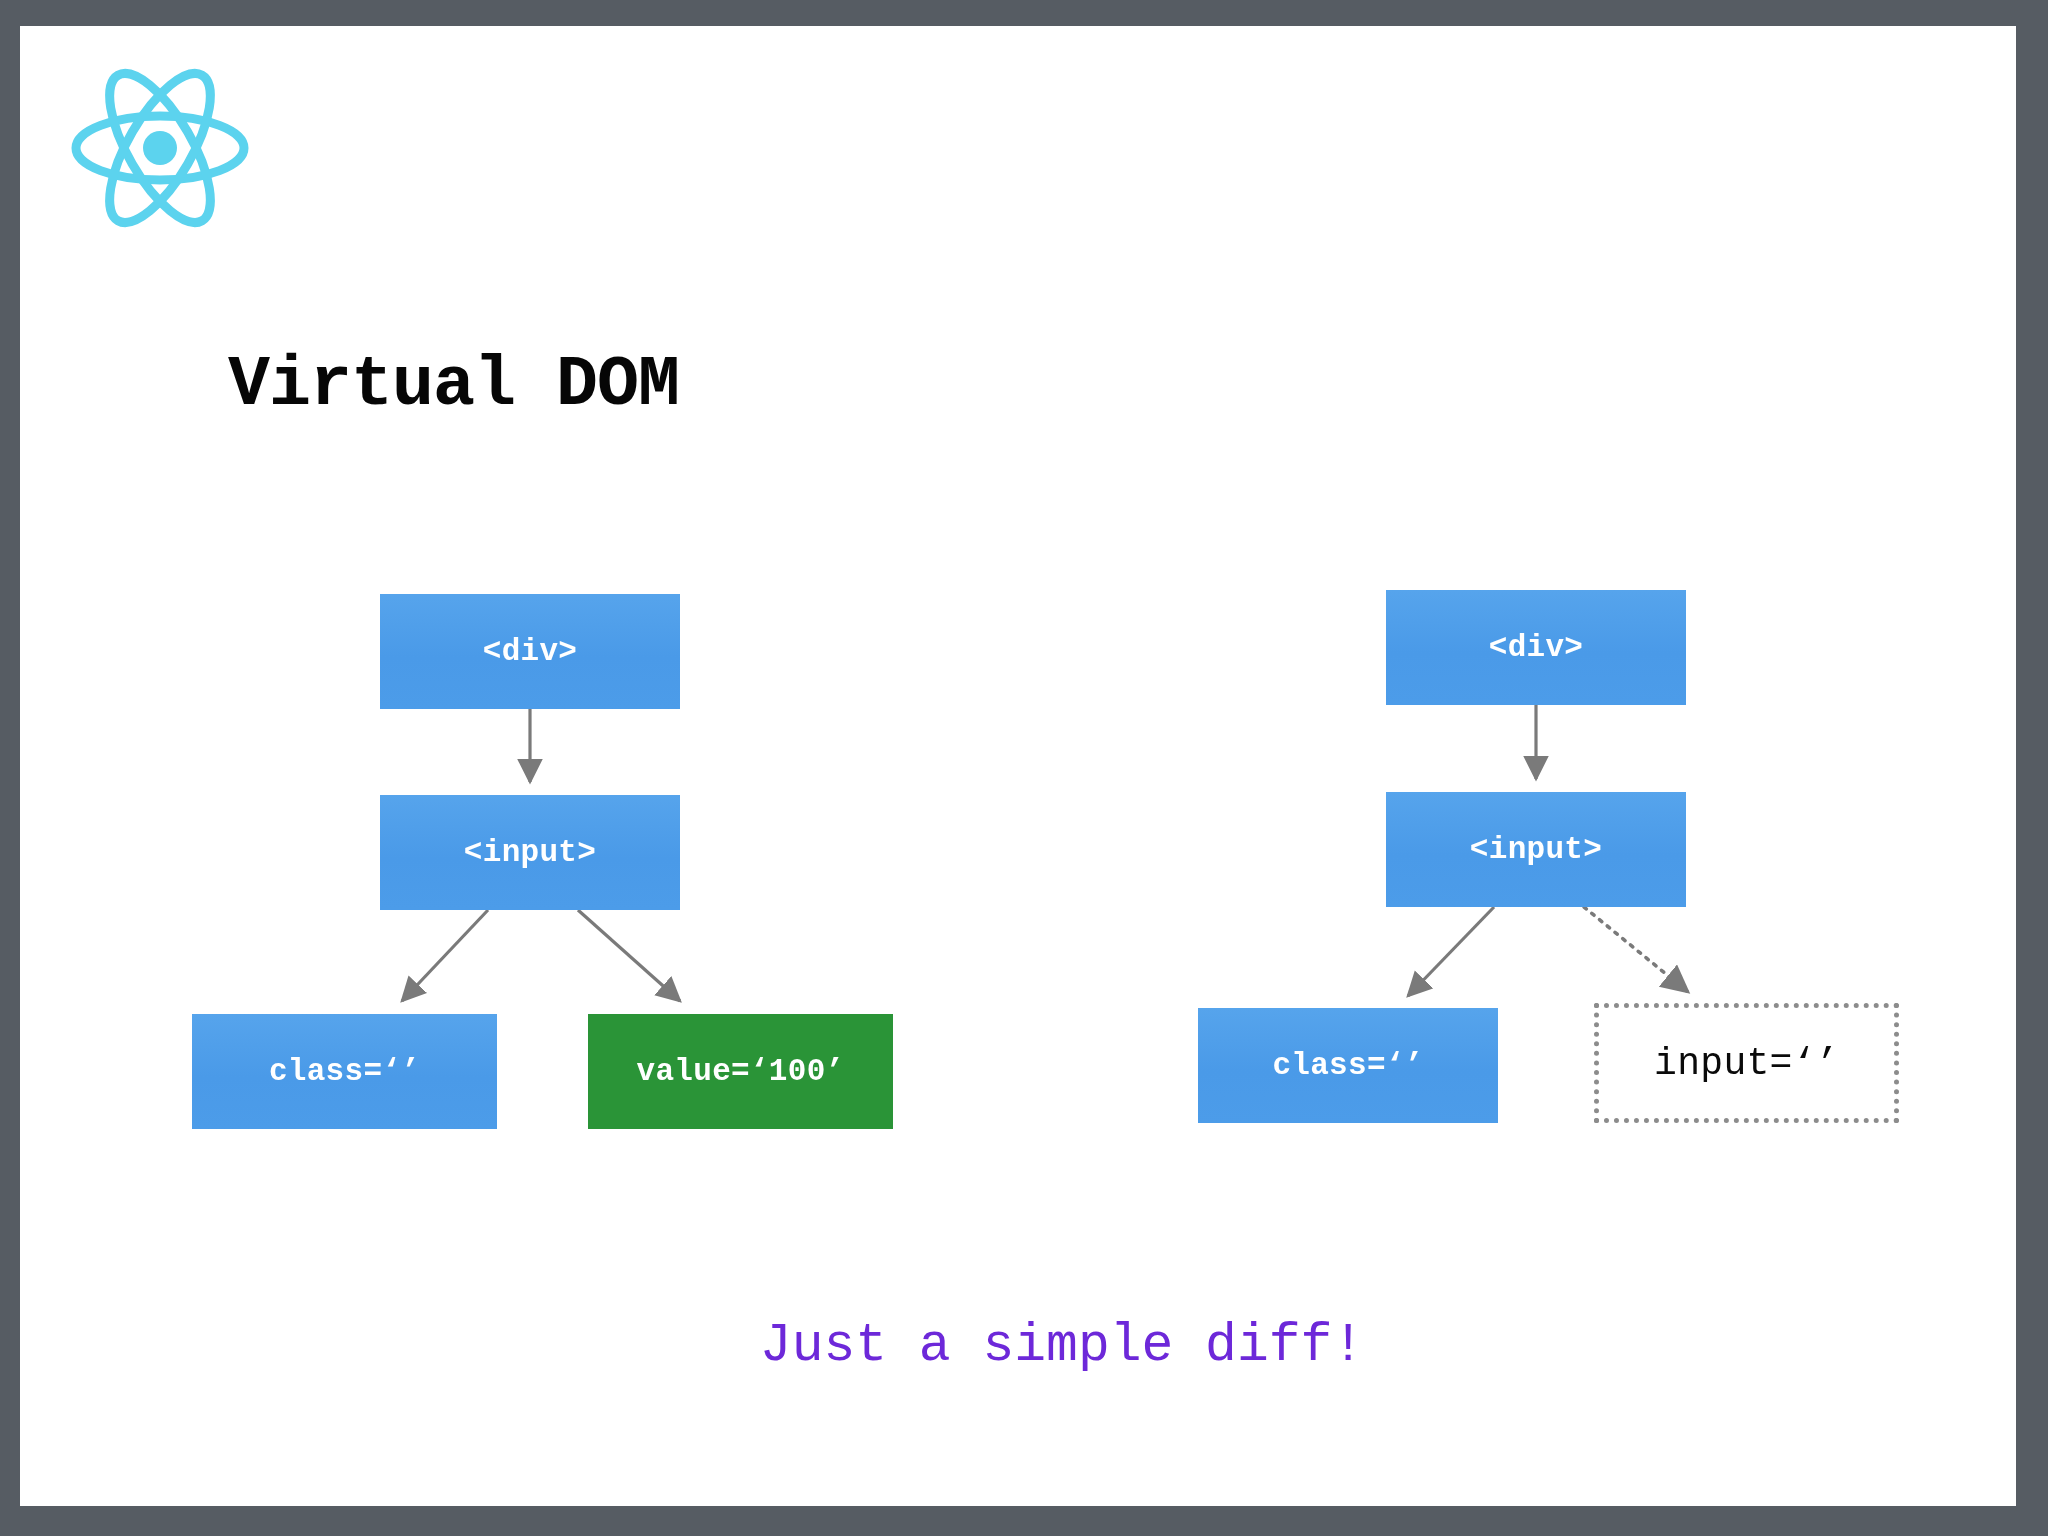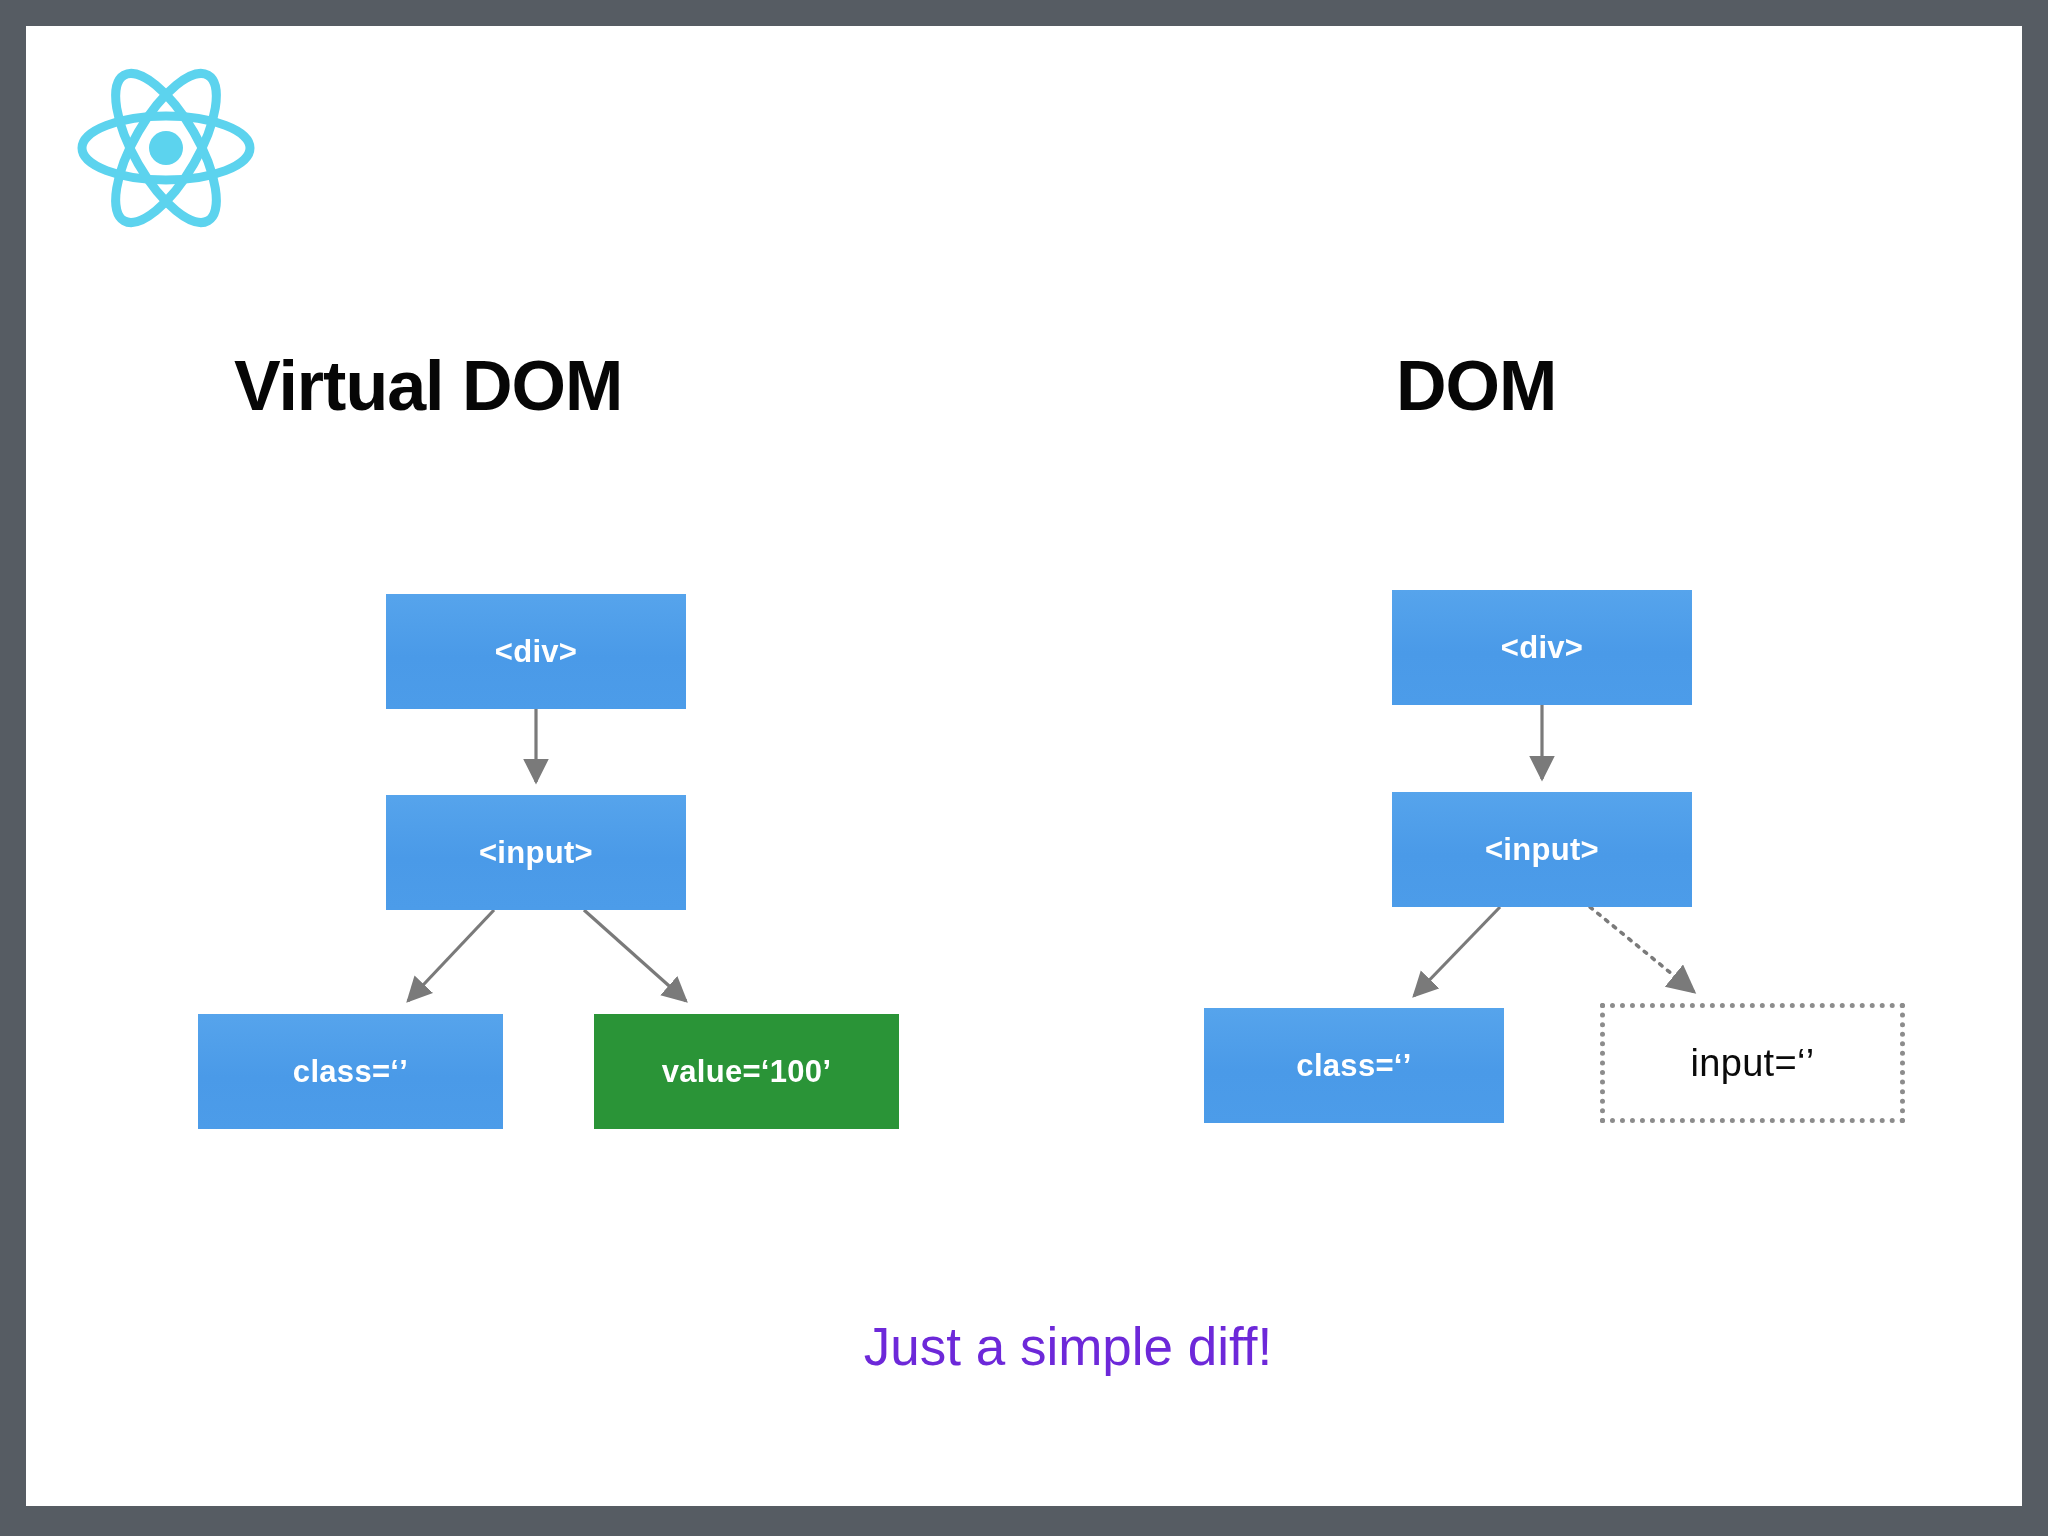--- a/index.html
+++ b/index.html
@@ -4,23 +4,24 @@
 <style>
   html,body{margin:0;padding:0;}
   body{
     width:2048px;height:1536px;
     background:#565C63;
     font-family:"Liberation Sans","DejaVu Sans",sans-serif;
     overflow:hidden;
   }
   .slide{
     position:absolute;
-    left:26px;top:26px;
+    left:20px;top:26px;
     width:1996px;height:1480px;
     background:#FFFFFF;
+    font-family:Liberation Mono, monospace;
   }
 
   
   .react-logo{
     position:absolute;left:40px;top:22px;
     width:200px;height:200px;
   }
 
   
   .col-title{
@@ -101,21 +102,20 @@
         <ellipse cx="100" cy="100" rx="84" ry="32"></ellipse>
         <ellipse cx="100" cy="100" rx="84" ry="32" transform="rotate(60 100 100)"></ellipse>
         <ellipse cx="100" cy="100" rx="84" ry="32" transform="rotate(120 100 100)"></ellipse>
       </g>
       <circle cx="100" cy="100" r="17" fill="#5CD3EE"></circle>
     </svg>
   </div>
 
   <div class="col-title" id="title-vdom">Virtual DOM</div>
 
-  <div class="col-title" id="title-dom">DOM</div>
 
   <svg class="tree-svg" viewBox="0 0 1996 1480">
     <defs>
       <marker id="ah" markerWidth="10" markerHeight="10" refX="7.2" refY="4" orient="auto" markerUnits="strokeWidth">
         <path d="M0,0 L8,4 L0,8 z" fill="#7A7A7A"></path>
       </marker>
     </defs>
 
     <g>
       <line x1="510" y1="683" x2="510" y2="756" stroke="#7A7A7A" stroke-width="3.2" marker-end="url(#ah)"></line>

